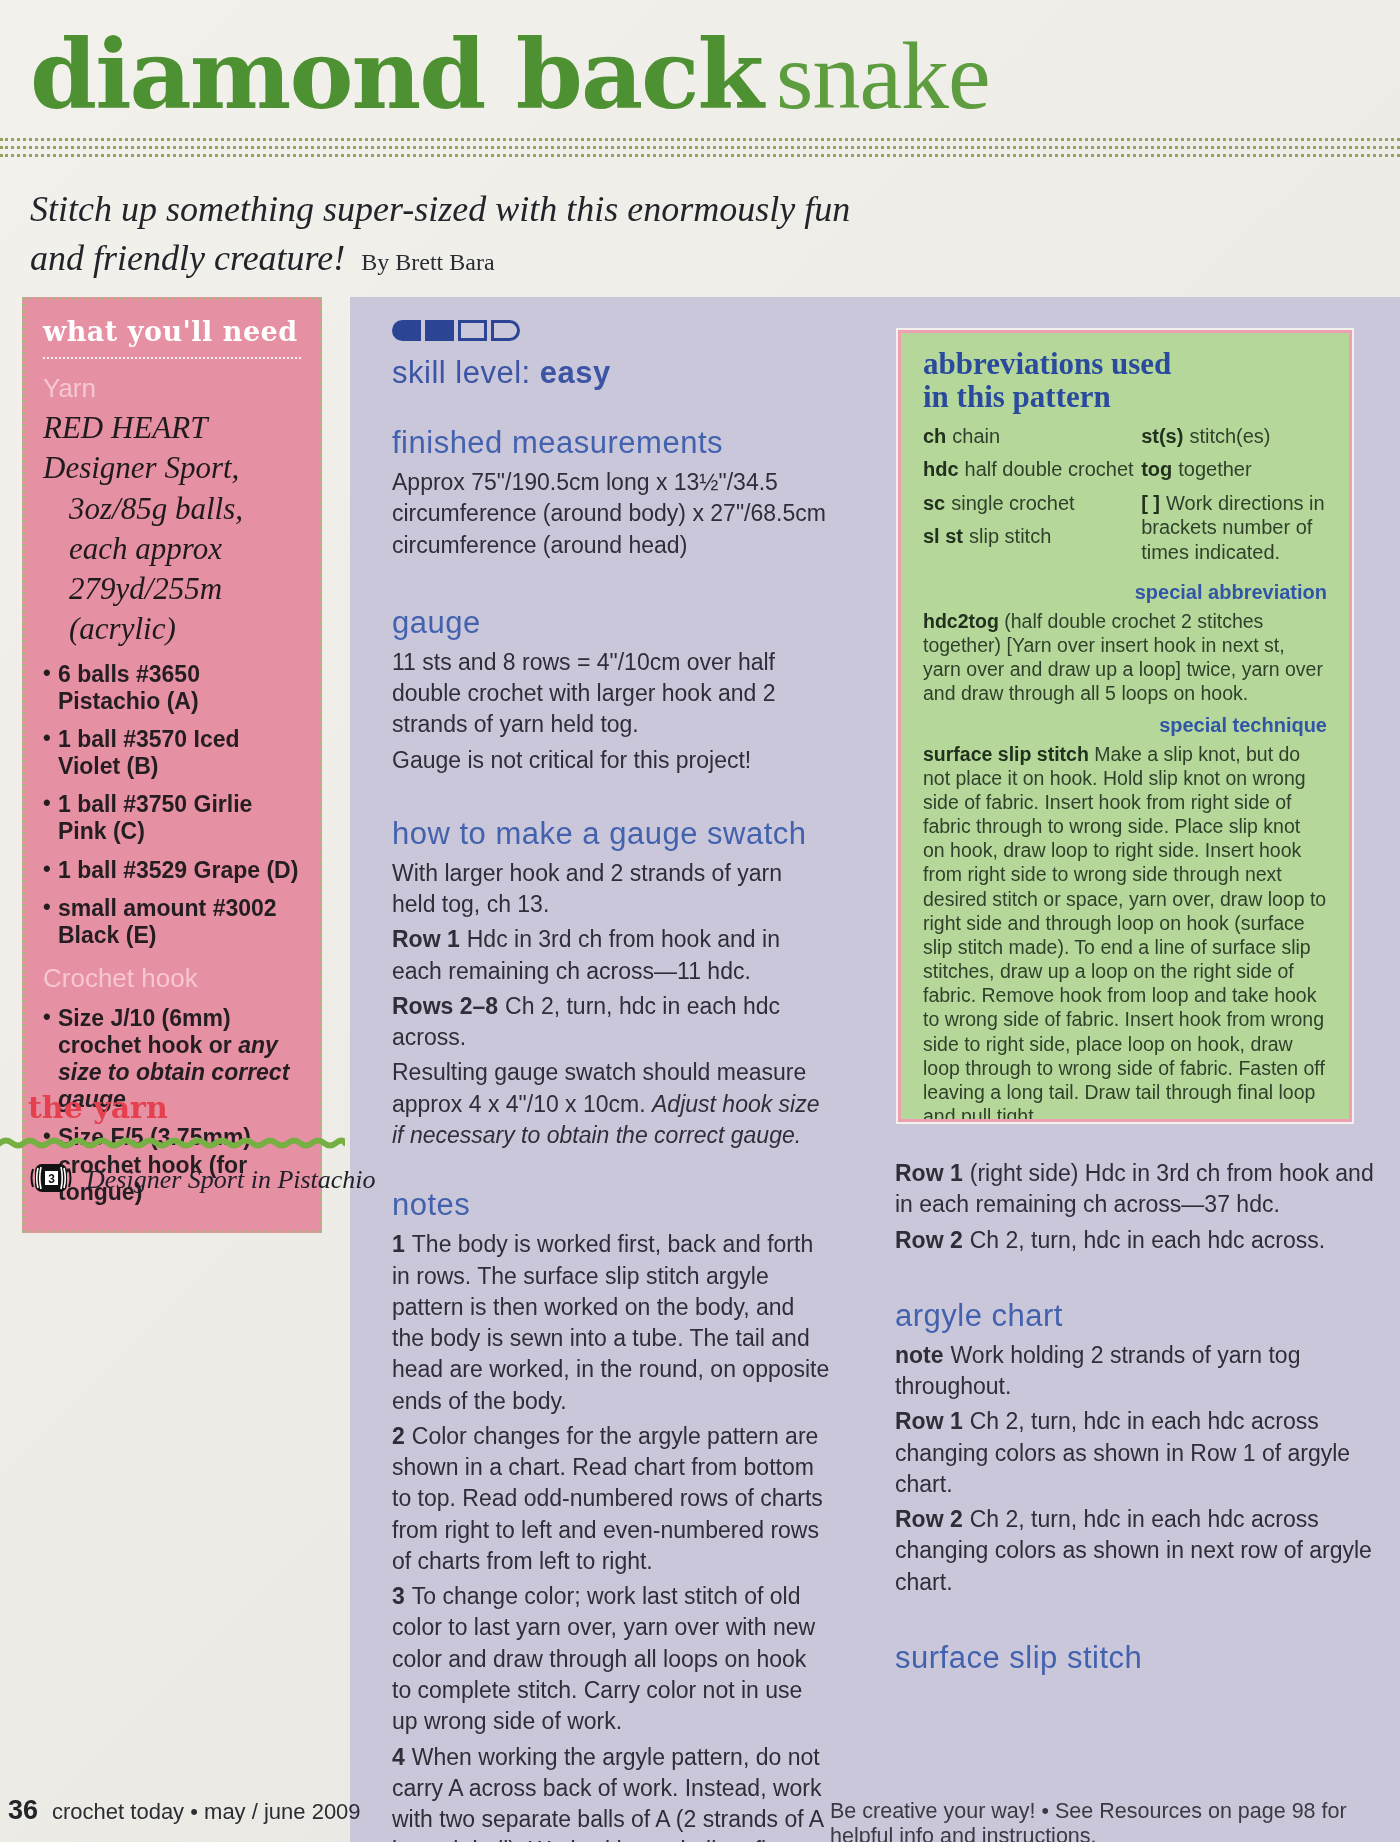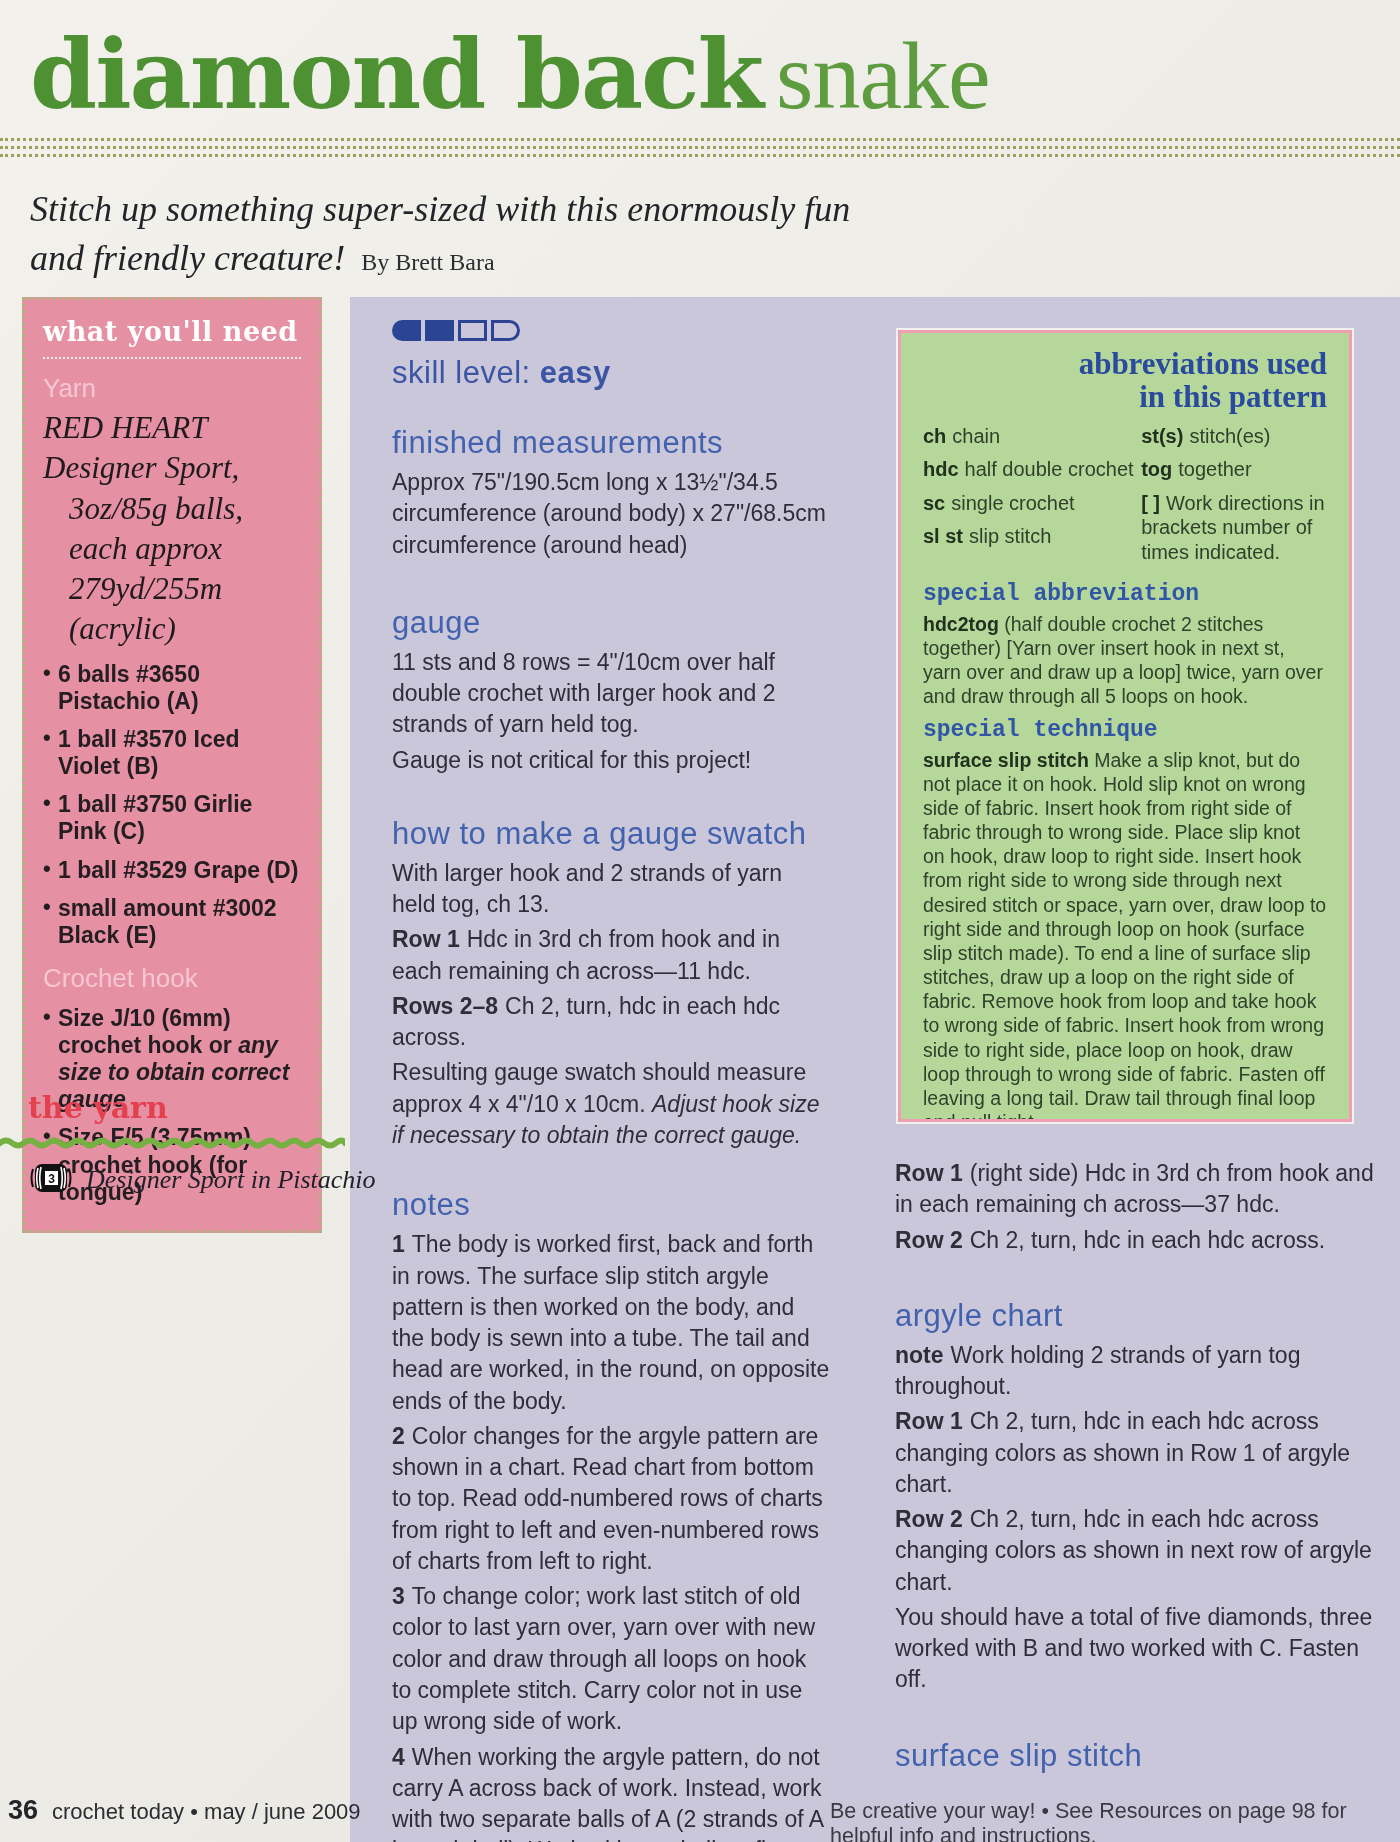--- a/index.html
+++ b/index.html
@@ -84,31 +84,31 @@
   .p-body .lbl { font-weight:700; margin-right:7px; }
   .p-body .it { font-style:italic; }
 
   
   .abbr-box {
     position:absolute; left:898px; top:330px; width:454px; height:792px;
     background:#b5d89a; border:3px solid #ef9fb2; outline:2px solid #f3f0ee;
     padding:14px 22px 10px; overflow:hidden;
   }
   .abbr-title {
-    text-align:right; font-family:"Liberation Serif",serif; font-weight:700;
+    text-align:left; font-family:"Liberation Serif",serif; font-weight:700;
     font-size:31px; line-height:1.08; color:#2a4a9e; margin-bottom:10px;
   }
   .abbr-cols { display:flex; margin-bottom:6px; }
   .abbr-colL { width:54%; padding-right:6px; }
   .abbr-colR { width:46%; }
   .abbr-item { font-size:20px; line-height:1.22; color:#30402b; margin-bottom:9px; }
   .abbr-item b { color:#22301e; margin-right:6px; }
   .abbr-subh {
-    text-align:left; font-family:Liberation Mono, monospace; font-weight:700;
-    font-size:23px; color:#3156a8; margin:8px 0 5px;
+    text-align:right; font-family:Liberation Sans, sans-serif; font-weight:700;
+    font-size:20px; color:#3156a8; margin:8px 0 5px;
   }
   .abbr-p { font-size:19.5px; line-height:1.24; color:#30402b; }
   .abbr-p b { color:#22301e; }
 
   
   .right-col { position:absolute; left:895px; top:1158px; width:486px; }
   .right-col .p-body { font-size:23px; }
 
   
   .footer-left { position:absolute; left:8px; top:1795px; display:flex; align-items:baseline; }
@@ -272,21 +272,20 @@
     <div class="h-blue" style="margin-top:42px">argyle chart</div>
     <div class="p-body">
       <span class="lbl">note</span><span>Work holding 2 strands of yarn tog throughout.</span>
     </div>
     <div class="p-body">
       <span class="lbl">Row 1</span><span>Ch 2, turn, hdc in each hdc across changing colors as shown in Row 1 of argyle chart.</span>
     </div>
     <div class="p-body">
       <span class="lbl">Row 2</span><span>Ch 2, turn, hdc in each hdc across changing colors as shown in next row of argyle chart.</span>
     </div>
-    <div class="p-body">You should have a total of five diamonds, three worked with B and two worked with C. Fasten off.</div>
 
     <div class="h-blue" style="margin-top:42px">surface slip stitch</div>
 
   </div>
 
   <div class="footer-left">
     <span class="footer-num">36</span>
     <span class="footer-text">crochet today • may / june 2009</span>
   </div>
   <div class="footer-right">Be creative your way! • See Resources on page 98 for helpful info and instructions.</div>

